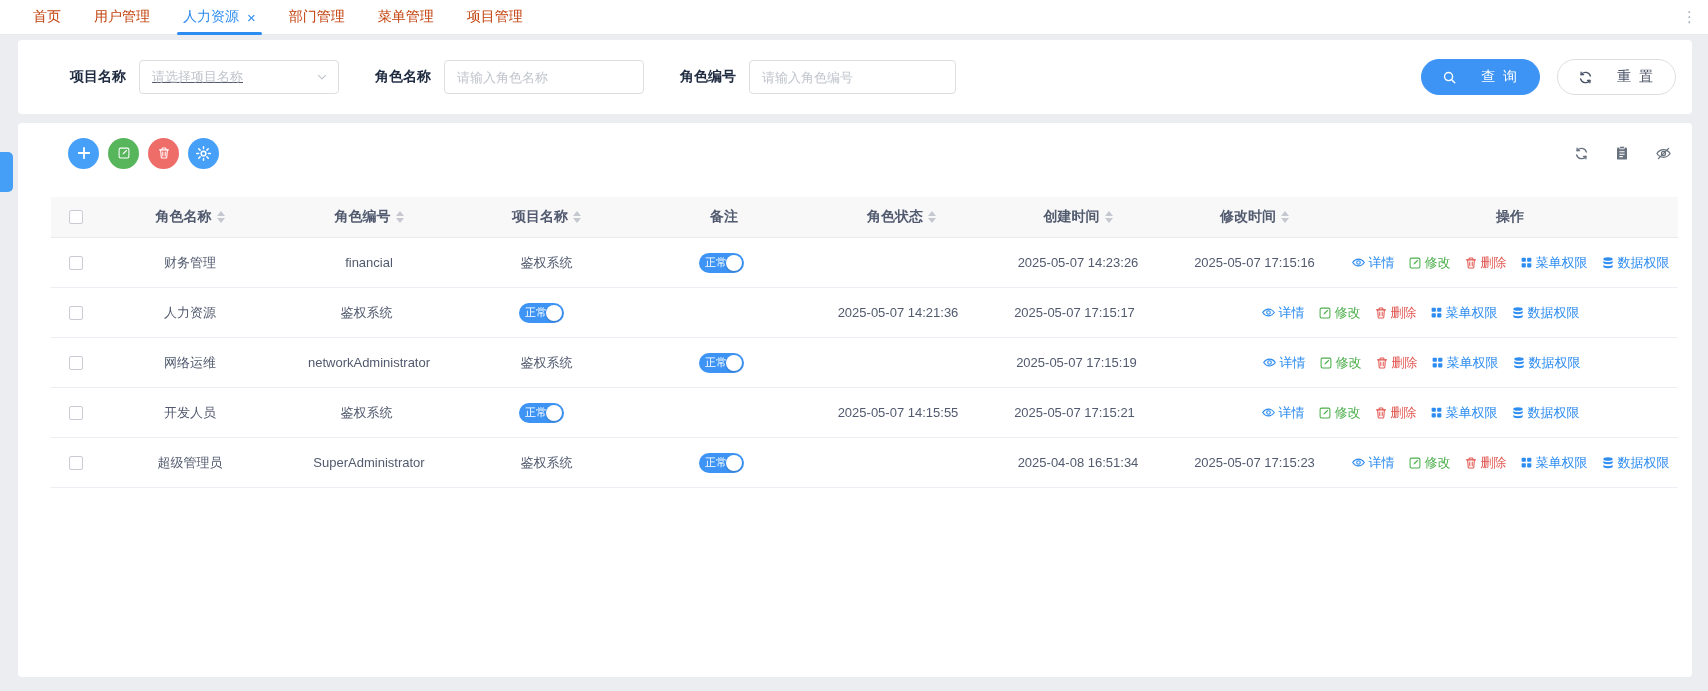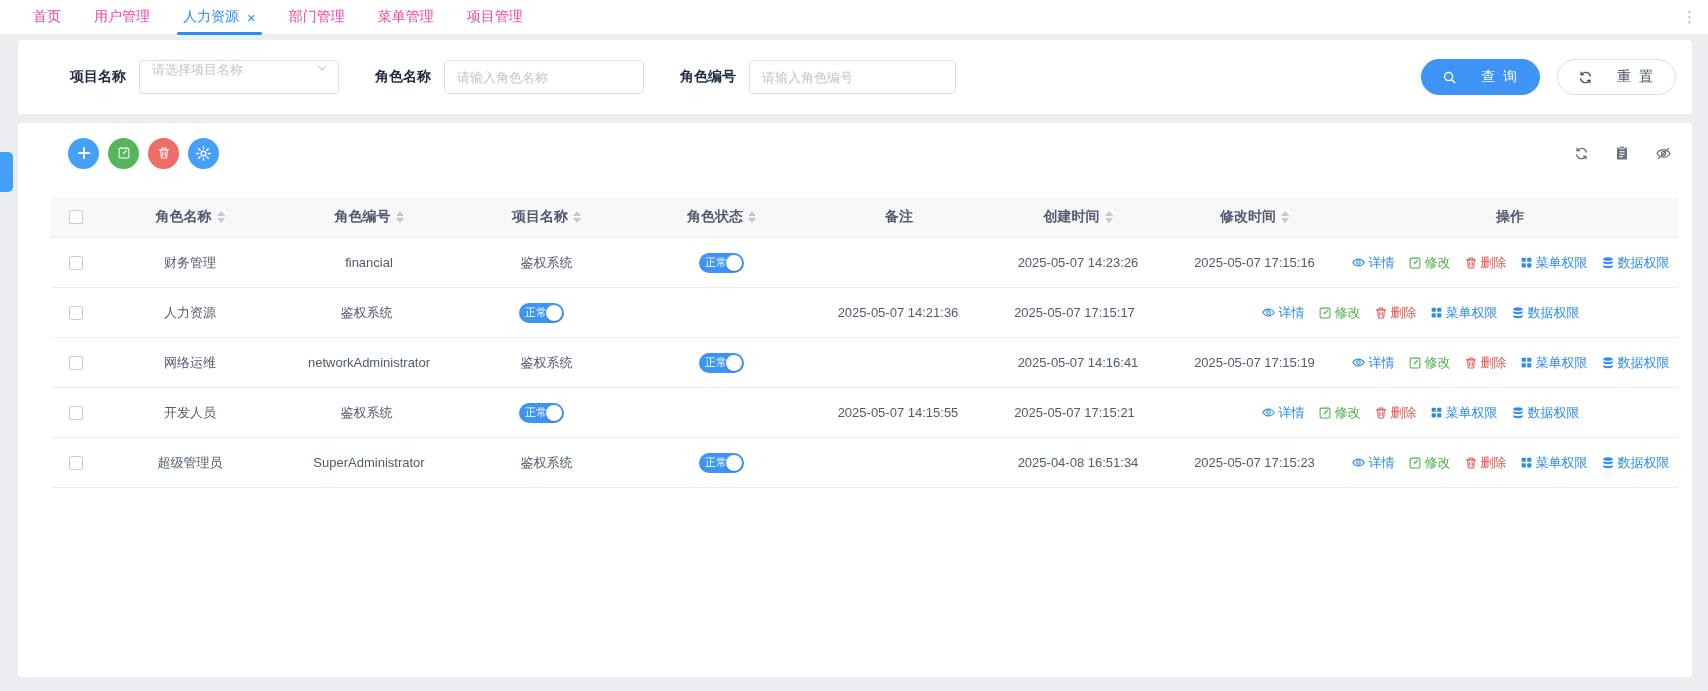--- a/index.html
+++ b/index.html
@@ -1,37 +1,37 @@
 <!DOCTYPE html>
 <html><head>
 <meta charset="utf-8">
 <style>
   html,body{margin:0;padding:0;}
   .page{position:relative;width:1708px;height:691px;background:#ecedf1;overflow:hidden;
         font-family:"Liberation Sans","DejaVu Sans",sans-serif;}
   
   .tabbar{height:34px;background:#fff;border-bottom:1px solid #e8eaec;display:flex;align-items:center;
           padding:0 10px 0 33px;gap:33px;}
-  .tab{position:relative;height:33px;display:flex;align-items:center;gap:8px;font-size:14px;color:#ec4899;
+  .tab{position:relative;height:33px;display:flex;align-items:center;gap:8px;font-size:14px;color:#c2410c;
        cursor:pointer;white-space:nowrap;}
   .tab.active{color:#2d8cf0;}
   .tab.active::after{content:"";position:absolute;left:-6px;right:-6px;bottom:-1px;height:3px;border-radius:3px;background:#2d8cf0;}
   .tab-close{font-size:15px;color:#2d8cf0;line-height:1;}
   .tab-more{margin-left:auto;color:#aab2bd;font-size:15px;letter-spacing:1px;cursor:pointer;}
   
   .filter-card{margin:5px 16px 0 18px;height:74px;background:#fff;border-radius:4px;display:flex;
                align-items:center;padding:0 16px 0 52px;box-sizing:border-box;}
   .f-item{display:flex;align-items:center;}
   .mr{margin-right:36px;}
   .f-label{font-weight:700;font-size:14px;color:#1f2b41;margin-right:13px;white-space:nowrap;}
   .control{box-sizing:border-box;height:34px;border:1px solid #dcdee2;border-radius:4px;background:#fff;
            font-size:13px;color:#515a6e;}
   input.control{padding:0 12px;outline:none;font-family:inherit;}
   input.control::placeholder{color:#c0c4cc;}
-  .select{display:flex;justify-content:space-between;padding:0 9px 0 12px;cursor:pointer;}
+  .select{display:flex;align-items:center;justify-content:space-between;padding:0 9px 0 12px;cursor:pointer;text-decoration:underline;}
   .select .ph{color:#c0c4cc;}
   .select .chev{color:#c0c4cc;display:flex;}
   .w200{width:200px}.w207{width:207px}.w235{width:235px}
   .f-actions{margin-left:auto;display:flex;align-items:center;gap:17px;}
   .btn{height:36px;border-radius:18px;display:flex;align-items:center;gap:24px;padding:0 20px;font-size:14px;
        cursor:pointer;font-family:inherit;box-sizing:border-box;}
   .btn-search{background:#3d94f5;border:1px solid #3d94f5;color:#fff;letter-spacing:2px;}
   .btn-reset{background:#fff;border:1px solid #dcdee2;color:#495266;letter-spacing:2px;}
   .bicon{display:flex;}
   
@@ -213,29 +213,29 @@
               <i class="caret-down"></i>
             </span>
           </div>
           <div class="th" style="width: 175px;">
             <span>项目名称</span>
             <span class="sort">
               <i class="caret-up"></i>
               <i class="caret-down"></i>
             </span>
           </div>
+          <div class="th" style="width: 180px;">
+            <span>备注</span>
+          </div>
           <div class="th" style="width: 175px;">
             <span>角色状态</span>
             <span class="sort">
               <i class="caret-up"></i>
               <i class="caret-down"></i>
             </span>
-          </div>
-          <div class="th" style="width: 180px;">
-            <span>备注</span>
           </div>
           <div class="th" style="width: 178px;">
             <span>创建时间</span>
             <span class="sort">
               <i class="caret-up"></i>
               <i class="caret-down"></i>
             </span>
           </div>
           <div class="th" style="width: 175px;">
             <span>修改时间</span>
@@ -393,21 +393,20 @@
             <div class="td" style="width: 178px;">网络运维</div>
             <div class="td" style="width: 180px;">networkAdministrator</div>
             <div class="td" style="width: 175px;">鉴权系统</div>
             <div class="td" style="width: 175px;">
               <span class="toggle">
                 <span class="toggle-label">正常</span>
                 <span class="toggle-knob"></span>
               </span>
             </div>
             <div class="td" style="width: 180px;"></div>
-            <div class="td" style="width: 178px;">2025-05-07 14:16:41</div>
             <div class="td" style="width: 175px;">2025-05-07 17:15:19</div>
             <div class="td acts" style="flex: 1 1 0%;">
               <span class="act" style="color: rgb(45, 140, 240);">
                 <span class="aicon">
                   <svg viewBox="0 0 16 16" width="15" height="15" fill="none" stroke="currentColor" stroke-linecap="round" stroke-linejoin="round" stroke-width="1.2">
                     <path d="M1.8 8s2.4-3.6 6.2-3.6S14.2 8 14.2 8s-2.4 3.6-6.2 3.6S1.8 8 1.8 8z"></path>
                     <circle cx="8" cy="8" r="1.9"></circle>
                   </svg>
                 </span>
                 <span>详情</span>

